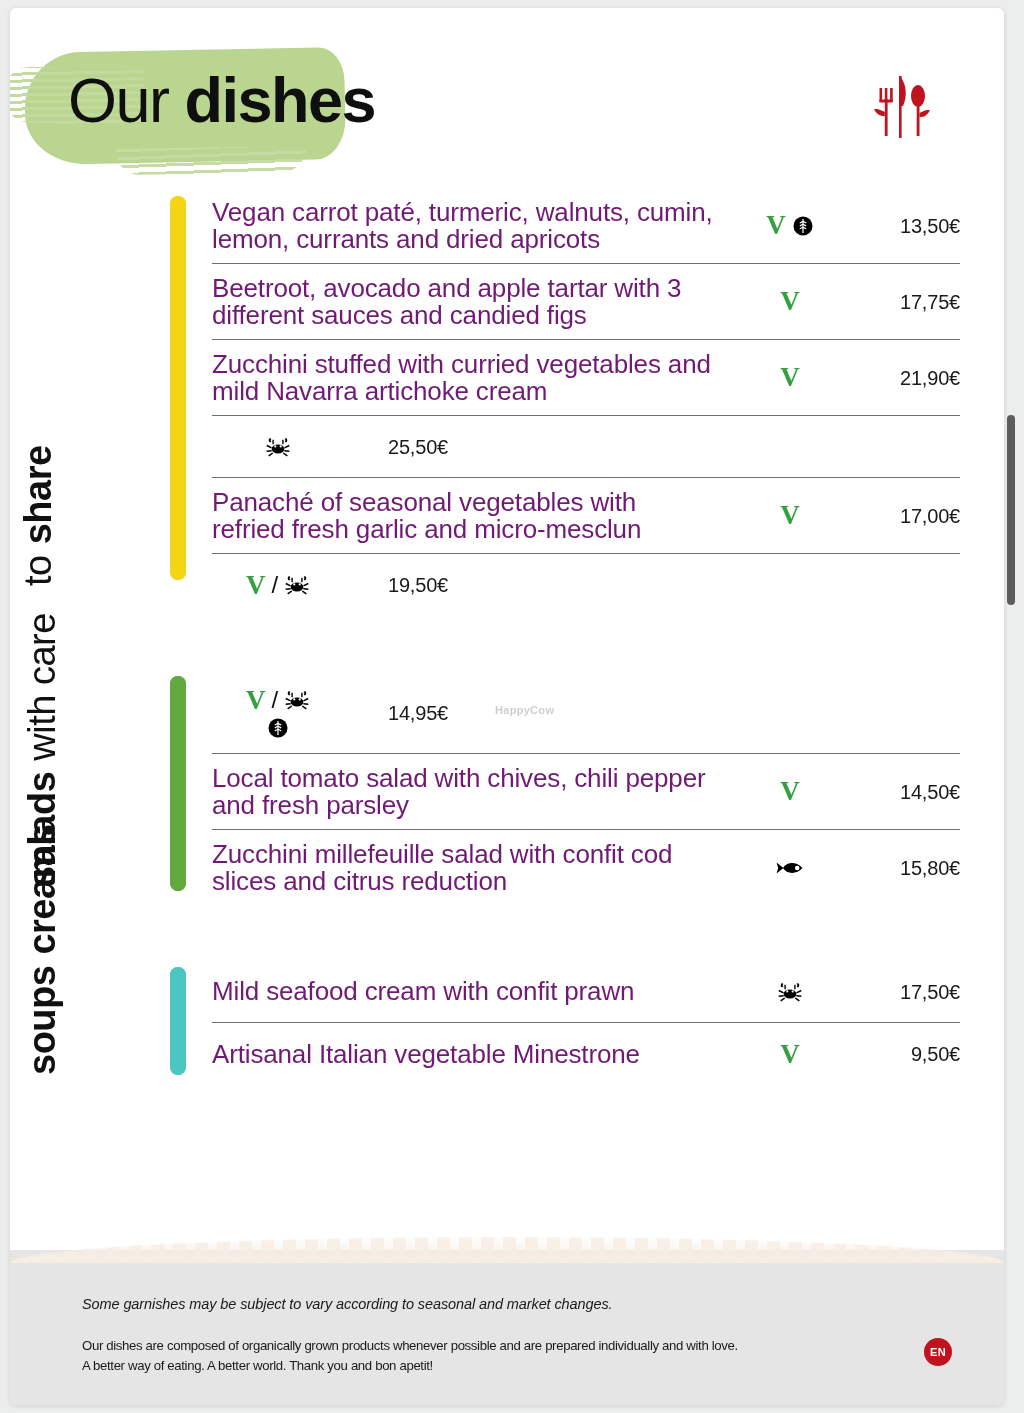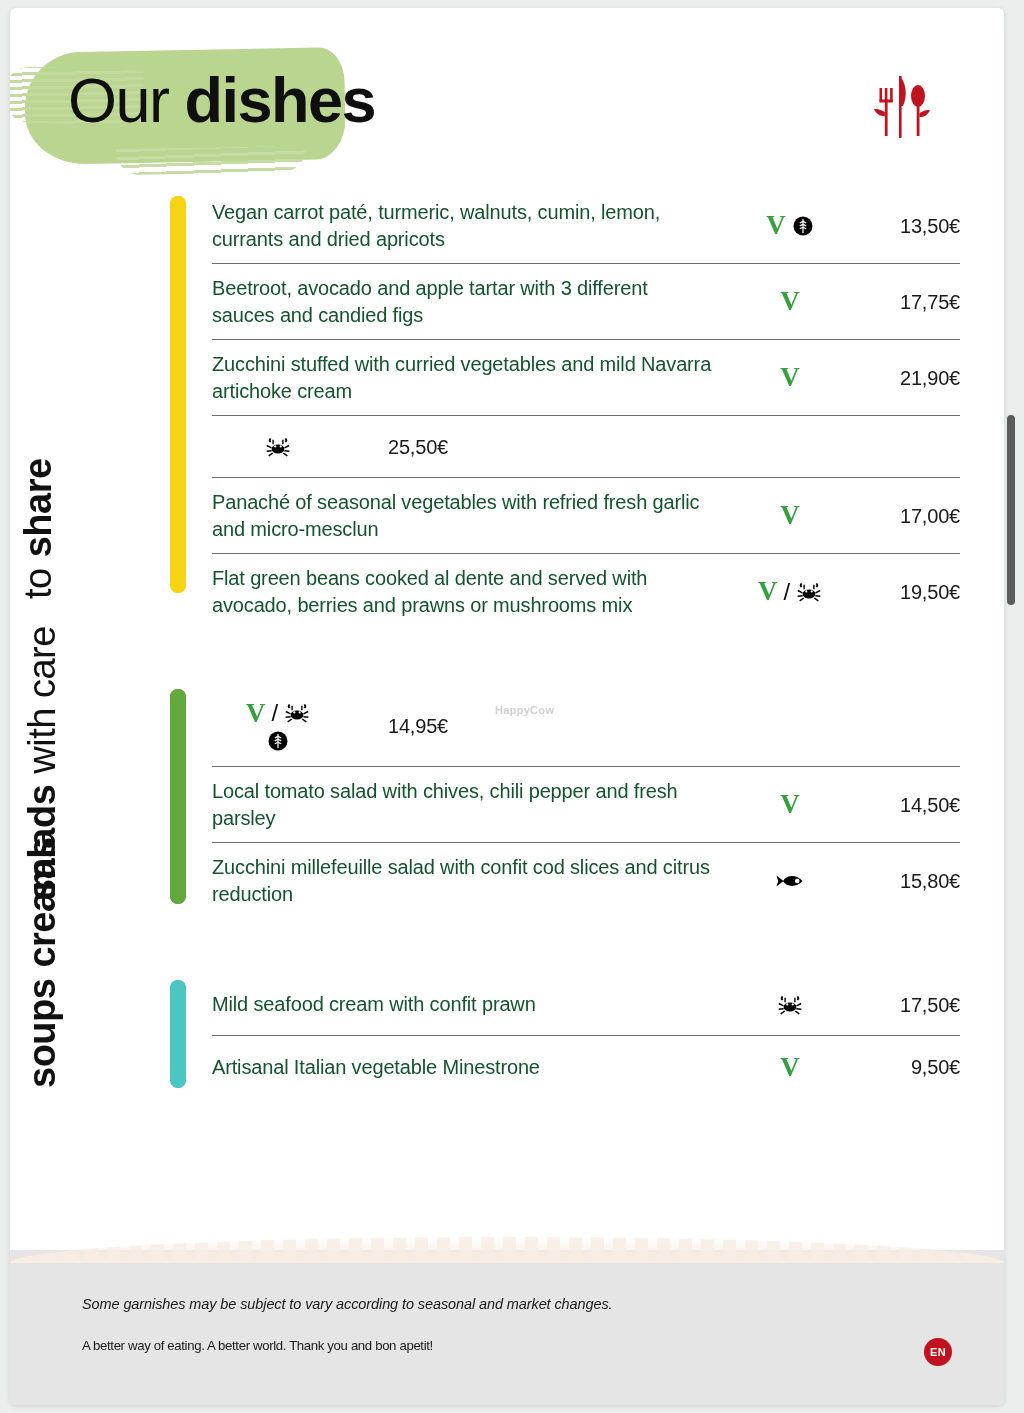--- a/index.html
+++ b/index.html
@@ -159,23 +159,23 @@
     display: flex;
     align-items: center;
     border-bottom: 1.5px solid #6e6e6e;
     min-height: 62px;
     padding: 11px 0 11px 0;
   }
   .menu-row:last-child { border-bottom: none; }
 
   .row-desc {
     flex: 1 1 auto;
-    font-size: 20px;
+    font-size: 26px;
     line-height: 26.5px;
-    color: #14532d;
+    color: #701a75;
     letter-spacing: -0.15px;
     padding-right: 10px;
   }
 
   .row-icons {
     flex: none;
     width: 132px;
     display: flex;
     flex-direction: column;
     align-items: center;
@@ -419,21 +419,20 @@
           <div class="row-desc">Panaché of seasonal vegetables with refried fresh garlic and micro-mesclun</div>
           <div class="row-icons">
             <div class="icon-line">
                 <span class="ico-v">V</span>
               </div>
           </div>
           <div class="row-price">17,00€</div>
         </div>
 
         <div class="menu-row">
-          <div class="row-desc">Flat green beans cooked al dente and served with avocado, berries and prawns or mushrooms mix</div>
           <div class="row-icons">
             <div class="icon-line">
               <span class="ico-v">V</span>
               <span class="ico-slash">/</span>
               <svg class="ico-svg" width="26" height="24" viewBox="0 0 26 24">
                 <g fill="#000">
                   <ellipse cx="13" cy="14" rx="6.4" ry="4.6"></ellipse>
                   <path d="M7.4 4.8 L8.8 4.8 L8.8 9.2 L7.4 9.2 Z"></path>
                   <path d="M5.0 3.0 C3.3 4.0 3.2 6.6 5.0 7.6 L6.4 6.6 C5.4 5.9 5.4 4.7 6.4 4.0 Z"></path>
                   <path d="M17.2 4.8 L18.6 4.8 L18.6 9.2 L17.2 9.2 Z"></path>
@@ -586,20 +585,21 @@
       </div>
     </div>
 
   </div>
 
   <div id="happycow-watermark">HappyCow</div>
 
   <div id="footer">
     <div id="footer-note">Some garnishes may be subject to vary according to seasonal and market changes.</div>
     <div id="footer-desc">
+      <div>Our dishes are composed of organically grown products whenever possible and are prepared individually and with love.</div>
       <div>A better way of eating. A better world. Thank you and bon apetit!</div>
     </div>
     <div id="lang-badge">EN</div>
   </div>
 
 </div>
 
 <div id="scrollbar-track">
   <div id="scrollbar-thumb"></div>
 </div>

